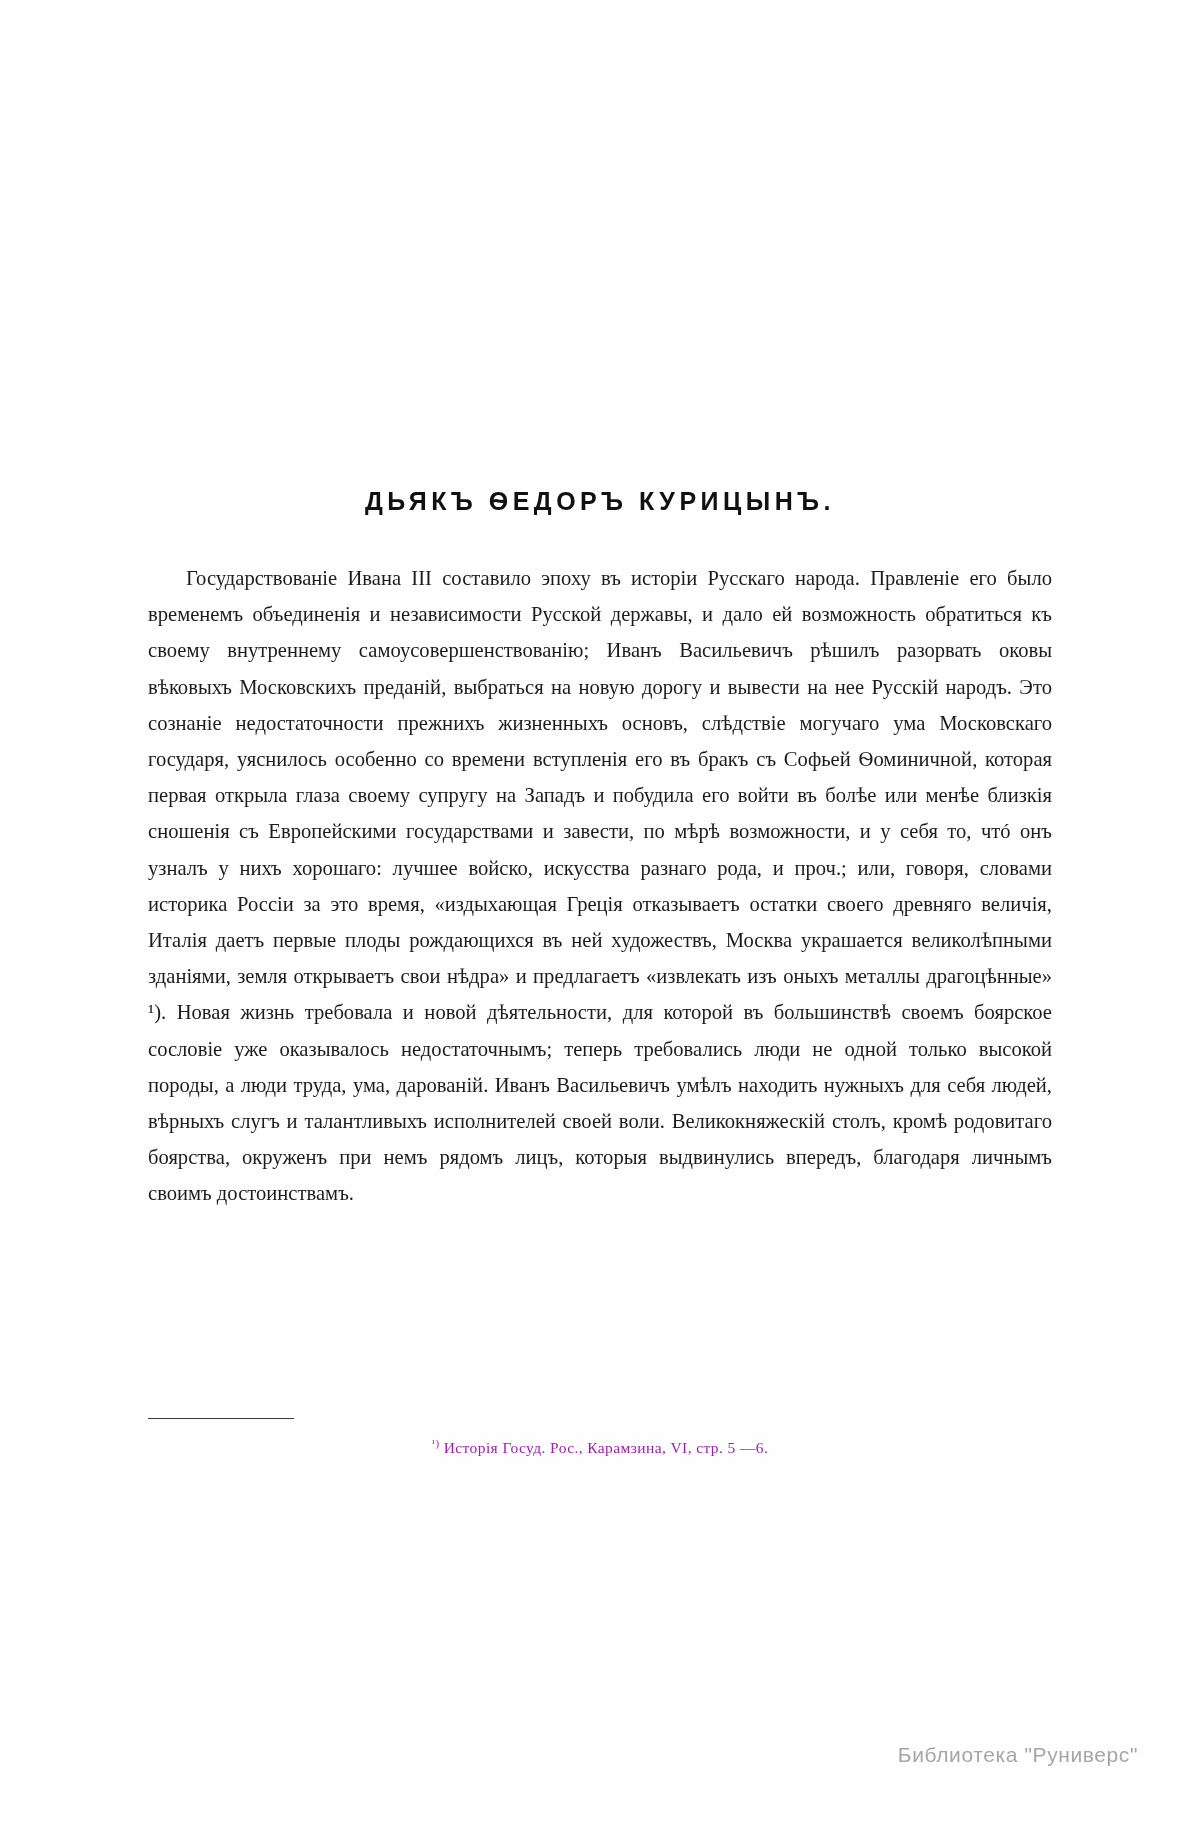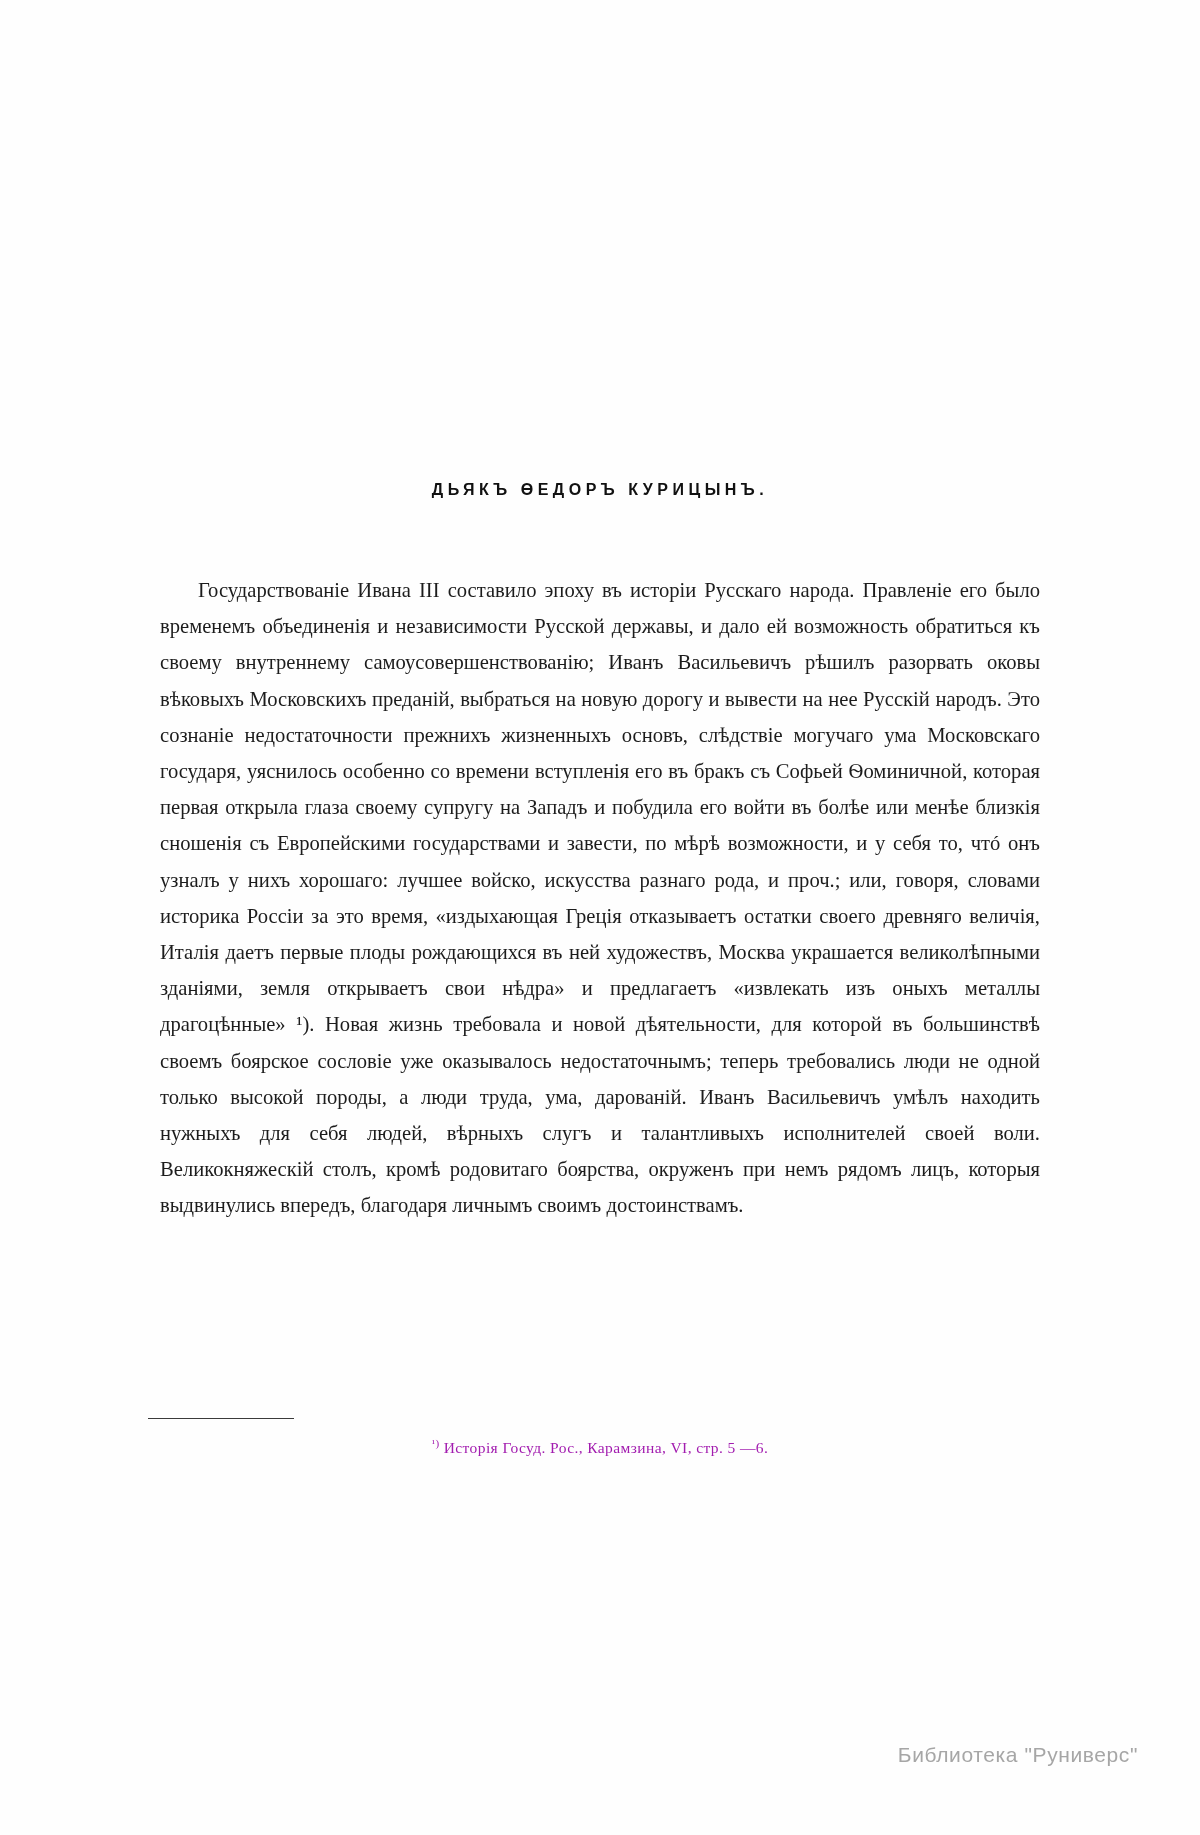--- a/index.html
+++ b/index.html
@@ -31,37 +31,37 @@
     height: 1835px;
   }
   .title {
     position: absolute;
     top: 470px;
     left: 0;
     width: 904px;
     text-align: center;
     font-family: "Liberation Sans", sans-serif;
     font-weight: bold;
-    font-size: 16px;
+    font-size: 25px;
     letter-spacing: 4.5px;
     color: #111;
     white-space: nowrap;
   }
   .body-text {
     position: absolute;
     top: 560px;
     left: 0;
     width: 904px;
     font-size: 20.6px;
     line-height: 36.2px;
     color: #1c1c1c;
     text-align: justify;
   }
   .body-text p {
-    margin: 12px;
+    margin: 0;
     text-indent: 0;
   }
   .body-text p + p {
     margin-top: 0;
   }
   .indent {
     display: inline-block;
     width: 38px;
   }
   .footnote-rule {

